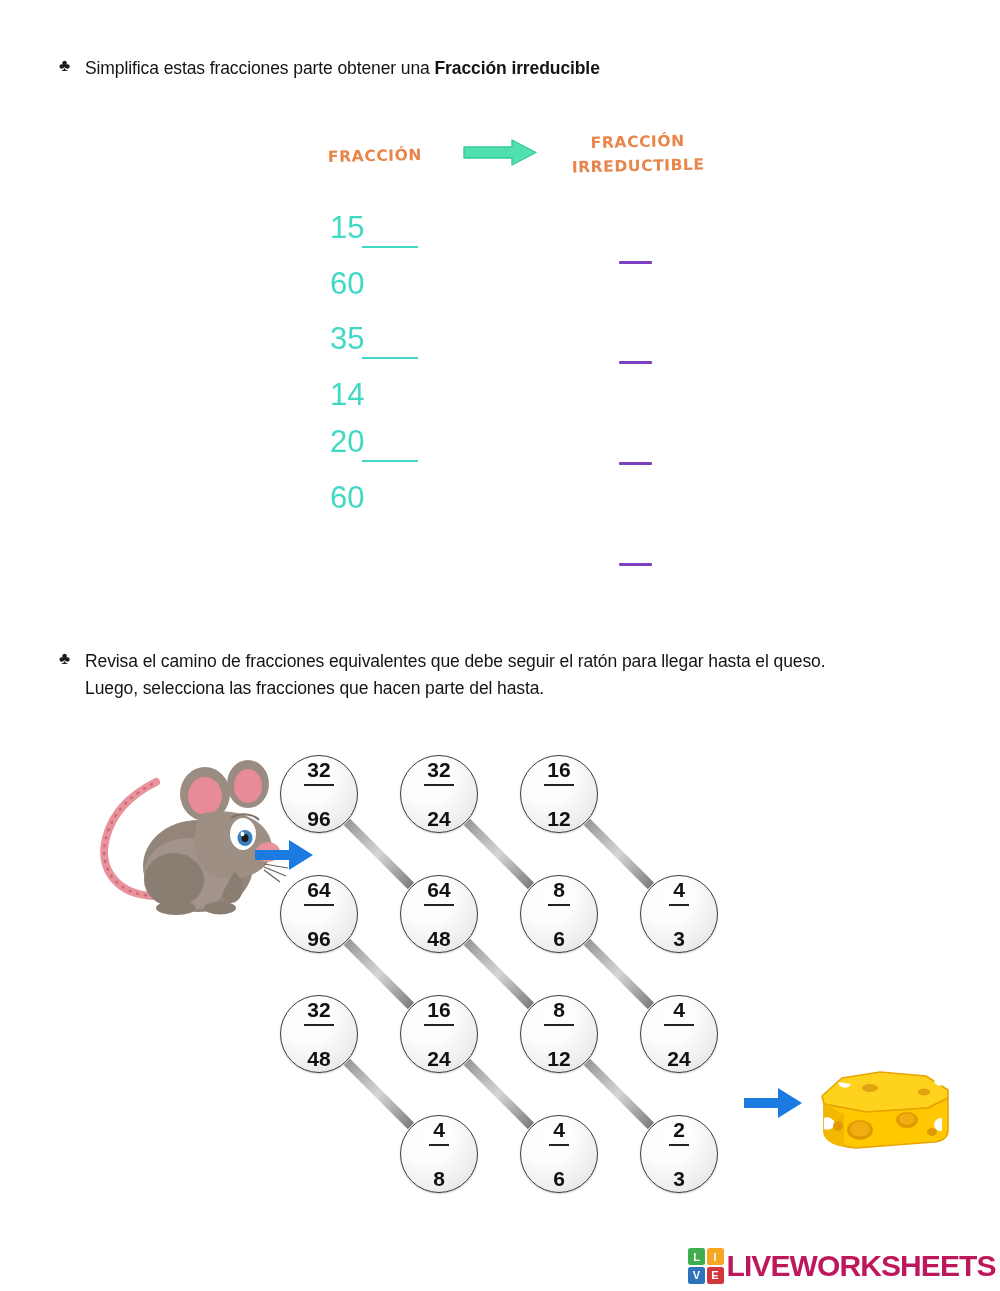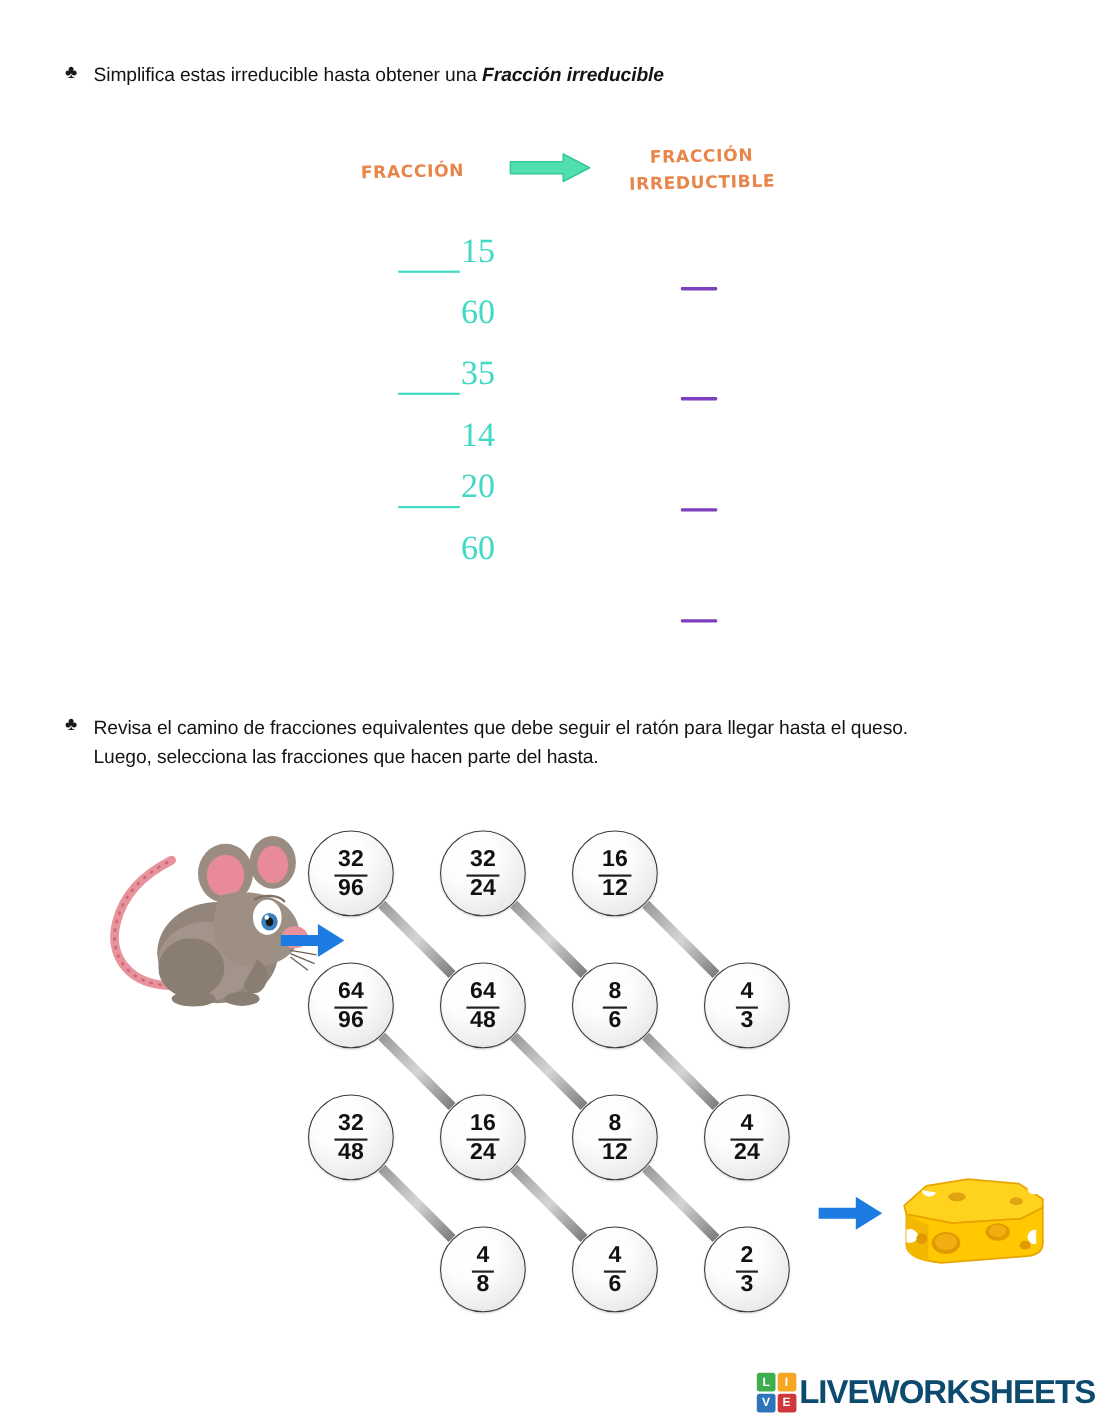--- a/index.html
+++ b/index.html
@@ -14,21 +14,21 @@
   
   .instruction { position: absolute; display: flex; align-items: flex-start; }
   .bullet {
     font-size: 17px; color: #1a1a1a; line-height: 1.35;
     width: 30px; flex: 0 0 30px; text-align: left; padding-left: 4px;
   }
   .instr-text {
     font-size: 17.5px; color: #141414; line-height: 1.55;
     letter-spacing: -0.1px; font-weight: 400;
   }
-  .instr-text b { font-weight: 700; font-style: italic; }
+  .instr-text b { font-weight: 700; }
 
   #instr1 { left: 55px; top: 55px; width: 900px; }
   #instr2 { left: 55px; top: 648px; width: 900px; }
 
   
   .col-head {
     position: absolute;
     color: #E8854A;
     font-family: "DejaVu Sans", sans-serif;
     font-weight: 700;
@@ -41,24 +41,24 @@
   #head-fraccion { left: 310px; top: 144px; width: 130px; }
   #head-irreducible { left: 548px; top: 130px; width: 180px; }
 
   
   .head-arrow { position: absolute; left: 462px; top: 138px; width: 78px; height: 30px; }
 
   
   .frac-col { position: absolute; left: 330px; top: 212px; width: 120px; }
   .frac {
     color: #3FD9C4;
-    font-family: Liberation Serif, serif;
+    font-family: Liberation Sans, sans-serif;
     font-size: 31px;
     line-height: 1;
-    text-align: right;
+    text-align: left;
     width: 120px;
     margin-bottom: 22px;
   }
   .frac .num { display: block; padding-bottom: 3px; }
   .frac .bar { display: block; height: 2px; background: #3FD9C4; margin: 0 auto; }
   .frac .den { display: block; padding-top: 20px; }
 
   .ans-col { position: absolute; left: 570px; top: 212px; width: 130px; }
   .answer-slot {
     height: 102px; display: flex; align-items: center; justify-content: center;
@@ -79,21 +79,21 @@
   .node-frac {
     font-family: "Liberation Sans", sans-serif;
     font-weight: 700;
     font-size: 21px;
     color: #111;
     line-height: 1;
     text-align: center;
   }
   .node-frac .n { display: block; padding-bottom: 4px; }
   .node-frac .b { display: block; width: 30px; height: 2px; background: #222; margin: 0 auto; }
-  .node-frac .d { display: block; padding-top: 0; }
+  .node-frac .d { display: block; padding-top: 22px; }
 
   
   .art { position: absolute; }
   #mouse-art { left: 88px; top: 748px; }
   #cheese-art { left: 808px; top: 1062px; }
   #arrow-start { left: 255px; top: 838px; }
   #arrow-end   { left: 744px; top: 1086px; }
 
   
   .logo { position: absolute; left: 688px; top: 1248px; display: flex; align-items: center; }
@@ -101,32 +101,32 @@
     display: grid; grid-template-columns: 17px 17px; grid-template-rows: 17px 17px;
     gap: 1.5px; margin-right: 3px;
   }
   .logo-tile {
     display: flex; align-items: center; justify-content: center;
     color: #fff; font-weight: 700; font-size: 11px; border-radius: 2.5px;
     font-family: "Liberation Sans", sans-serif;
   }
   .logo-word {
     font-family: "Liberation Sans", sans-serif;
-    font-weight: 700; font-size: 30px; color: #0c4a6e;
+    font-weight: 700; font-size: 30px; color: #be185d;
     letter-spacing: -0.9px;
   }
 </style>
 </head>
 <body>
 
 <div class="page">
 
   <div class="instruction" id="instr1">
     <span class="bullet">♣</span>
-    <span class="instr-text"><span>Simplifica estas irreducible hasta obtener una </span><b>Fracción irreducible</b></span>
+    <span class="instr-text"><span>Simplifica estas fracciones parte obtener una </span><b>Fracción irreducible</b></span>
   </div>
 
   <div class="col-head" id="head-fraccion">FRACCIÓN</div>
 
   <svg class="head-arrow" viewBox="0 0 78 30">
     <path d="M2 9 L50 9 L50 2 L74 14.5 L50 27 L50 20 L2 20 Z" fill="#4FE0AE" stroke="#35C99A" stroke-width="1.4" stroke-linejoin="round"></path>
   </svg>
 
   <div class="col-head" id="head-irreducible">
     <div>FRACCIÓN</div>

